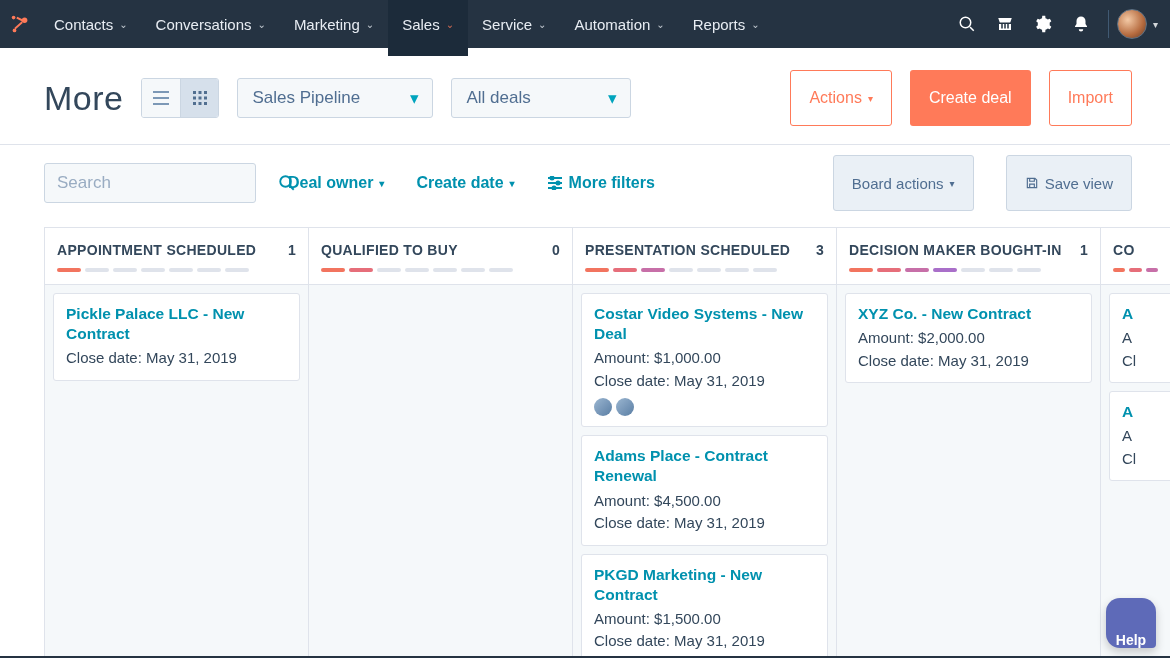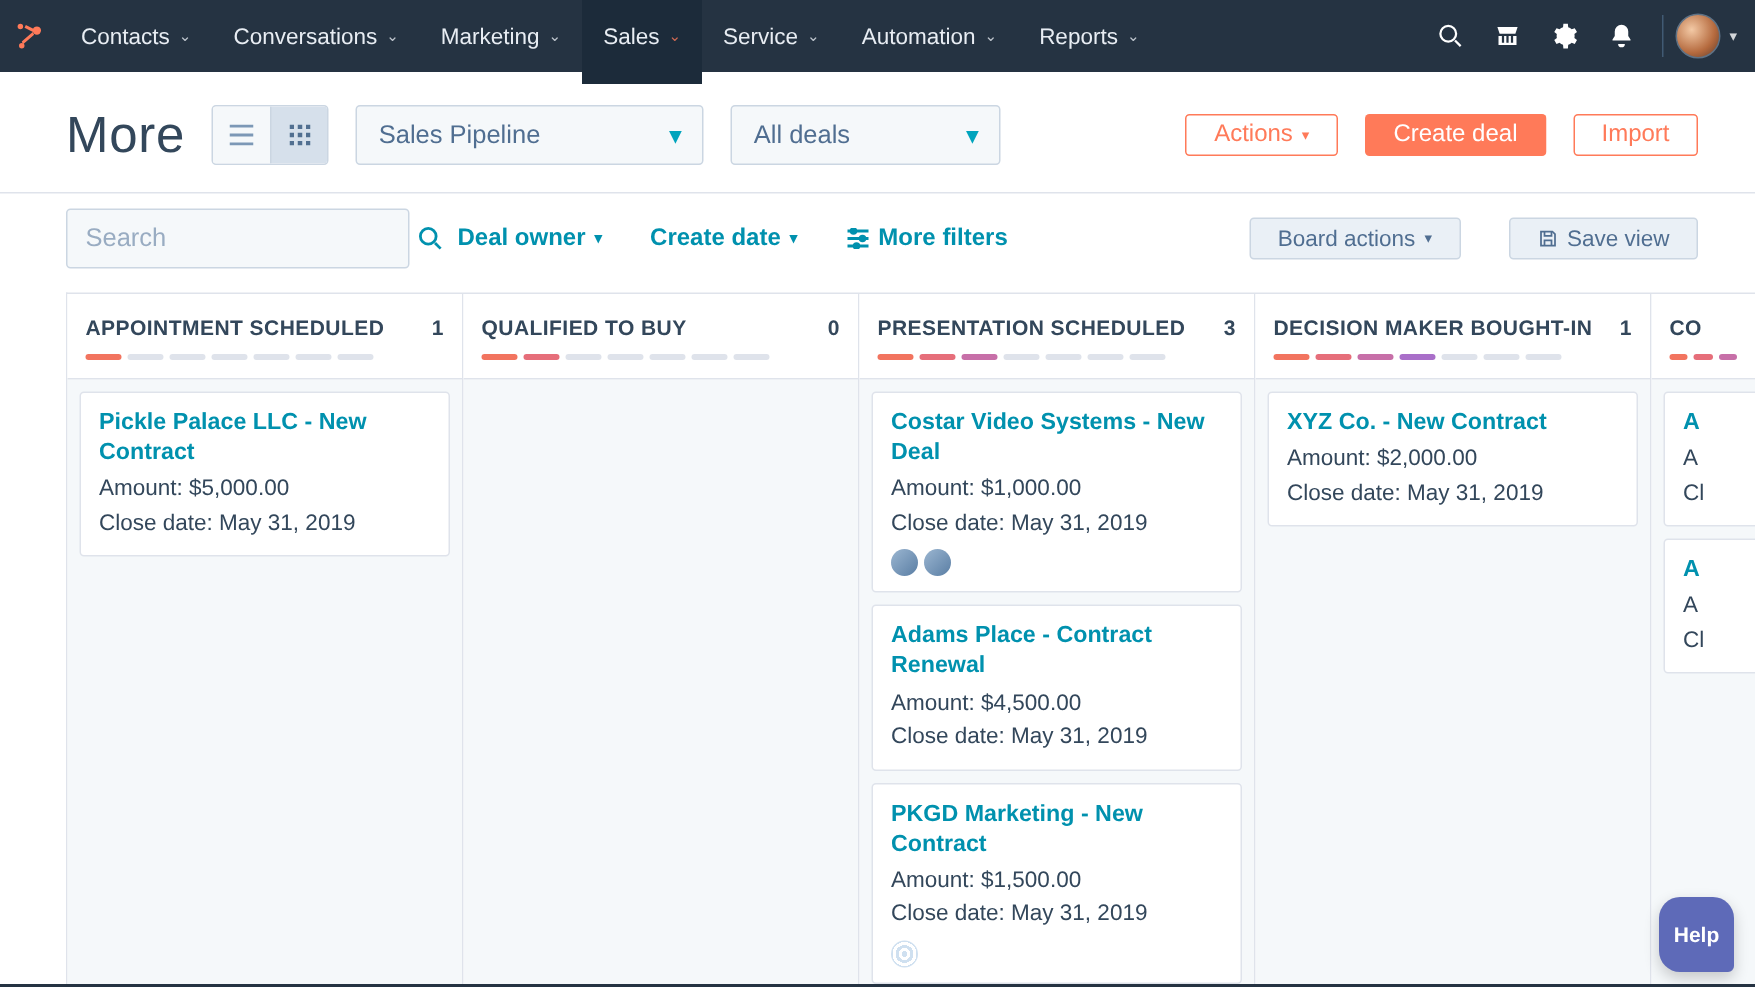--- a/index.html
+++ b/index.html
@@ -19,29 +19,29 @@
   .avatar { width:30px; height:30px; border-radius:50%; background: radial-gradient(circle at 35% 35%, #f3c9a5, #b56a3e 60%, #5b3a2a); border:1px solid #5f7285;}
   
   .page-header { display:flex; align-items:center; padding:22px 38px 18px 44px; gap:18px; }
   .page-title { font-size:34px; font-weight:400; color:#33475b; letter-spacing:.5px; }
   .view-toggle { display:flex; border:1px solid #cbd6e2; border-radius:3px; overflow:hidden; }
   .view-toggle button { width:38px; height:38px; background:#f5f8fa; border:none; cursor:pointer; display:flex; align-items:center; justify-content:center; color:#7c98b6; }
   .view-toggle button + button { border-left:1px solid #cbd6e2; }
   .view-toggle button.active { background:#d6e0eb; color:#516f90; }
   .select-box { height:40px; border:1px solid #cbd6e2; border-radius:3px; background:#f5f8fa; display:flex; align-items:center; justify-content:space-between; padding:0 14px; color:#506e91; font-size:17px; cursor:pointer; }
   .select-box .caret { color:#00a4bd; }
-  .pipeline { width:232px; }
+  .pipeline { width:196px; }
   .dealfilter { width:180px; }
   .header-spacer { flex:1; }
-  .btn { height:28px; border-radius:3px; font-size:16px; padding:0 18px; cursor:pointer; border:1px solid transparent; display:flex; align-items:center; gap:6px; }
+  .btn { height:56px; border-radius:3px; font-size:16px; padding:0 18px; cursor:pointer; border:1px solid transparent; display:flex; align-items:center; gap:6px; }
   .btn-outline { background:#fff; border-color:#ff7a59; color:#ff7a59; }
   .btn-primary { background:#ff7a59; color:#fff; }
   
   .filter-bar { display:flex; align-items:center; padding:10px 38px 16px 44px; gap:32px; }
-  .search { width:229px; height:40px; border:1px solid #cbd6e2; border-radius:3px; background:#f5f8fa; display:flex; align-items:center; padding:0 12px; color:#7c98b6; }
+  .search { width:212px; height:40px; border:1px solid #cbd6e2; border-radius:3px; background:#f5f8fa; display:flex; align-items:center; padding:0 12px; color:#7c98b6; }
   .search input { flex:1; border:none; background:transparent; font-size:17px; color:#33475b; outline:none; }
   .search input::placeholder { color:#99acc2; }
   .link-filter { color:#0091ae; font-size:16px; font-weight:600; display:flex; align-items:center; gap:6px; cursor:pointer; }
   .link-filter .caret { font-size:10px; }
   .filter-spacer { flex:1; }
   .btn-light { background:#eaf0f6; border:1px solid #cbd6e2; color:#506e91; font-size:15px; }
   
   .board-wrap { padding:0 0 0 44px; }
   .board { display:flex; width:1130px; border:1px solid #dfe3eb; border-right:none; background:#fff; }
   .col { width:264px; border-right:1px solid #dfe3eb; background:#f5f8fa; display:flex; flex-direction:column; position:relative;}
@@ -57,21 +57,21 @@
   .card { background:#fff; border:1px solid #dfe3eb; border-radius:3px; padding:10px 12px 10px 12px; margin-bottom:8px; cursor:pointer; }
   .card-title { color:#0091ae; font-size:15.5px; font-weight:600; line-height:1.3; margin-bottom:3px;}
   .card-line { font-size:15px; color:#33475b; line-height:1.5; }
   .card-line .lbl { color:#33475b; }
   .card-avatars { display:flex; gap:4px; margin-top:6px; }
   .mini-av { width:18px; height:18px; border-radius:50%; background:linear-gradient(135deg,#9bb6d1,#5a7ea4); }
   .mini-dot { width:18px; height:18px; border-radius:50%; background:repeating-radial-gradient(circle,#cfe0f0 0 2px,#fff 2px 4px); }
   .col.partial { width:70px; overflow:hidden; }
   .col.partial .col-body .card { width:220px; }
   
-  .help { position:fixed; right:14px; bottom:10px; width:50px; height:50px; border-radius:14px 14px 4px 14px; background:#5e6ab8; color:#fff; display:flex; align-items:center; justify-content:center; font-size:14px; font-weight:600; box-shadow:0 4px 10px rgba(0,0,0,.2); cursor:pointer;}
+  .help { position:fixed; right:14px; bottom:10px; width:50px; height:50px; border-radius:14px 14px 4px 14px; background:#5e6ab8; color:#fff; display:flex; align-items:flex-end; justify-content:center; font-size:14px; font-weight:600; box-shadow:0 4px 10px rgba(0,0,0,.2); cursor:pointer;}
   
   .bottom-line { position:fixed; left:0; right:0; bottom:0; height:2px; background:#253342; }
   
   svg { display:block; }
 </style>
 </head>
 <body>
 
 <div class="topnav">
   <div class="logo">
@@ -249,21 +249,20 @@
             <span></span>
             <span></span>
             <span></span>
             <span></span>
             <span></span>
           </div>
         </div>
         <div class="col-body">
           <div class="card">
             <div class="card-title">Pickle Palace LLC - New Contract</div>
-            <div class="card-line"><span class="lbl">Amount:</span> $5,000.00</div>
             <div class="card-line"><span class="lbl">Close date:</span> May 31, 2019</div>
           </div>
         </div>
       </div>
       <div class="col">
         <div class="col-head">
           <div class="col-title-row">
             <span>QUALIFIED TO BUY</span>
             <span>0</span>
           </div>

